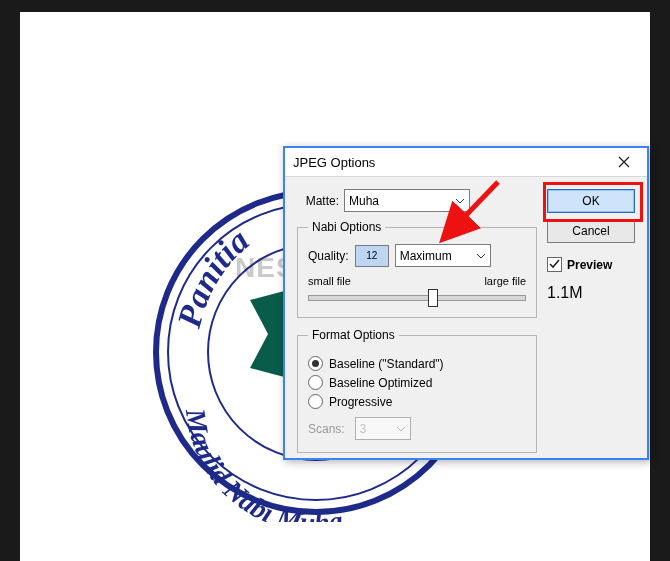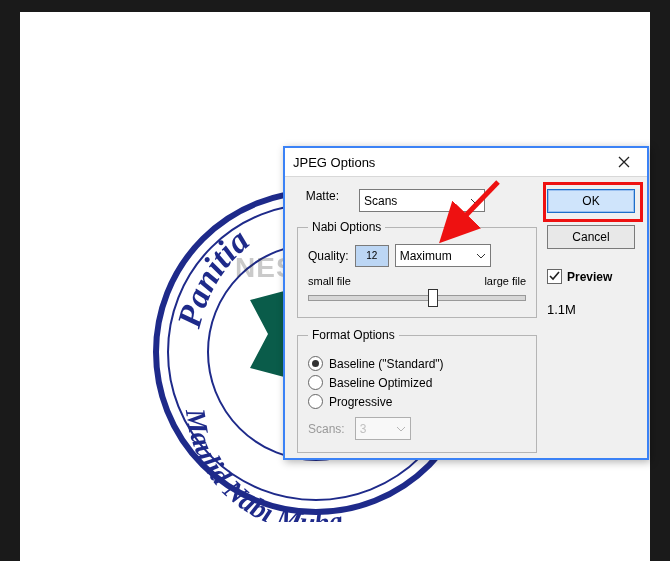--- a/index.html
+++ b/index.html
@@ -60,22 +60,22 @@
   }
   .title-text { font-size: 13px; }
   .close-btn {
     width: 38px; height: 24px;
     display: flex; align-items: center; justify-content: center;
     cursor: pointer;
   }
   .close-btn svg { width: 12px; height: 12px; }
   .content { padding: 12px 12px 10px; display: flex; gap: 10px; }
   .left-col { flex: 1; }
-  .right-col { width: 88px; display: flex; flex-direction: column; gap: 12px; align-items: stretch; }
-  .row { display: flex; align-items: flex-start; gap: 20px; margin-bottom: 8px; }
+  .right-col { width: 88px; display: flex; flex-direction: column; gap: 6px; align-items: stretch; }
+  .row { display: flex; align-items: center; gap: 5px; margin-bottom: 8px; }
   .label { width: 42px; text-align: right; }
   .select {
     height: 21px; border: 1px solid #7a7a7a; background: #fff;
     display: flex; align-items: center; justify-content: space-between;
     padding: 0 4px; font-size: 12px; cursor: pointer;
   }
   .select .chev { width: 10px; height: 10px; }
   fieldset {
     border: 1px solid #b5b5b5;
     margin: 0 0 10px;
@@ -108,21 +108,21 @@
     font-size:12px; cursor:pointer;
   }
   .btn.primary { background:#cfe4fb; border:1px solid #1d6ec9; box-shadow: inset 0 0 0 1px #9ac0f0;}
   .highlight-ok {
     position:absolute; right:4px; top:34px; width:94px; height:34px;
     border:3px solid #e11; pointer-events:none;
   }
   .cb-row { display:flex; align-items:center; gap:5px; margin-top:8px;font-weight:bold; }
   .cb { width:13px; height:13px; border:1px solid #666; background:#fff; display:flex; align-items:center; justify-content:center;}
   .cb.checked svg{ width:11px; height:11px;}
-  .file-size { margin-top:6px; font-size:13px; }
+  .file-size { margin-top:6px; font-size:16px; }
   .arrow-annot { position:absolute; left:428px; top:172px; width:80px; height:80px; pointer-events:none; }
 </style>
 </head>
 <body>
 
 <div class="canvas-area">
 
   <div class="stamp">
     <svg viewBox="0 0 340 340">
       <defs>
@@ -162,21 +162,21 @@
           <path d="M1 1 L11 11 M11 1 L1 11" stroke="#222" stroke-width="1.3"></path>
         </svg>
     </div>
   </div>
 
   <div class="content">
     <div class="left-col">
       <div class="row">
         <span class="label">Matte:</span>
         <div class="select" style="width:116px">
-          <span>Scans</span>
+          <span>Muha</span>
           <svg class="chev" viewBox="0 0 10 10">
               <path d="M1 3 L5 7 L9 3" fill="none" stroke="#333"></path>
             </svg>
         </div>
       </div>
 
       <fieldset>
         <legend>Nabi Options</legend>
         <div class="quality-row">
           <span>Quality:</span>

